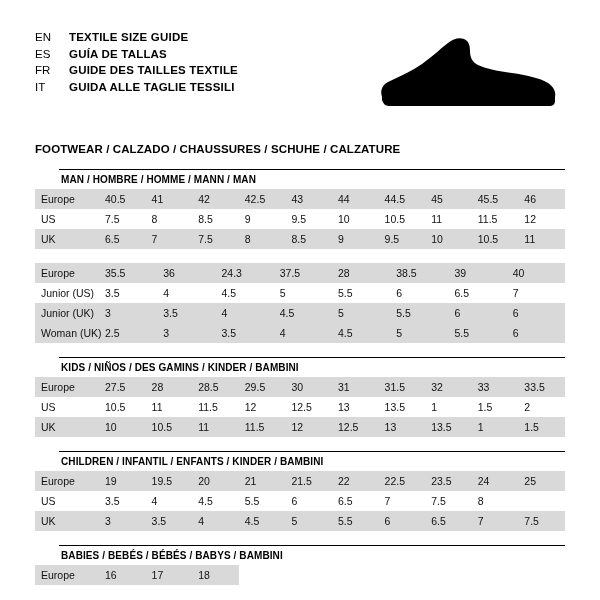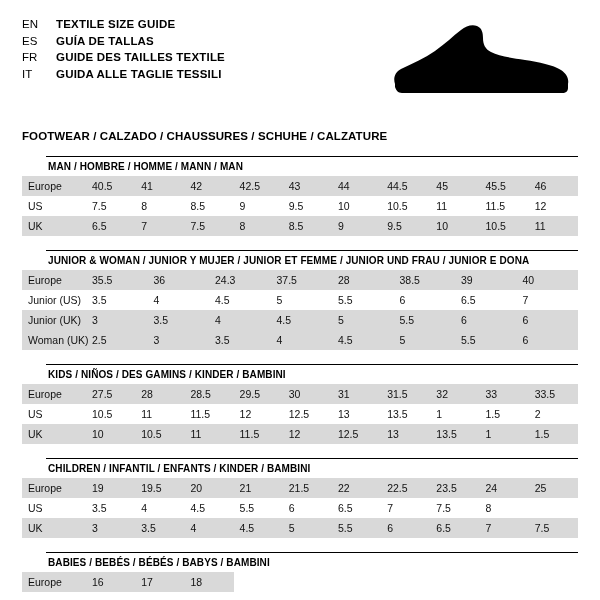--- a/index.html
+++ b/index.html
@@ -12,21 +12,21 @@
     background: #ffffff;
     font-family: "Liberation Sans", sans-serif;
     color: #000000;
     overflow: hidden;
   }
   .page {
     position: relative;
     width: 600px;
     height: 600px;
     box-sizing: border-box;
-    padding: 0;
+    padding: 13px;
   }
 
   
   .header {
     position: relative;
     padding: 16px 22px 0 22px;
     height: 118px;
     box-sizing: border-box;
   }
   .lang-table {
@@ -182,21 +182,20 @@
         <td>9.5</td>
         <td>10</td>
         <td>10.5</td>
         <td>11</td>
       </tr>
     </tbody>
       </table>
   </div>
 
   <div class="block">
-    <div class="block-head">JUNIOR &amp; WOMAN / JUNIOR Y MUJER / JUNIOR ET FEMME / JUNIOR UND FRAU / JUNIOR E DONA</div>
     <table class="sizes">
       <tbody>
           <tr class="shaded">
         <td class="lbl">Europe</td>
         <td>35.5</td>
         <td>36</td>
         <td>24.3</td>
         <td>37.5</td>
         <td>28</td>
         <td>38.5</td>

